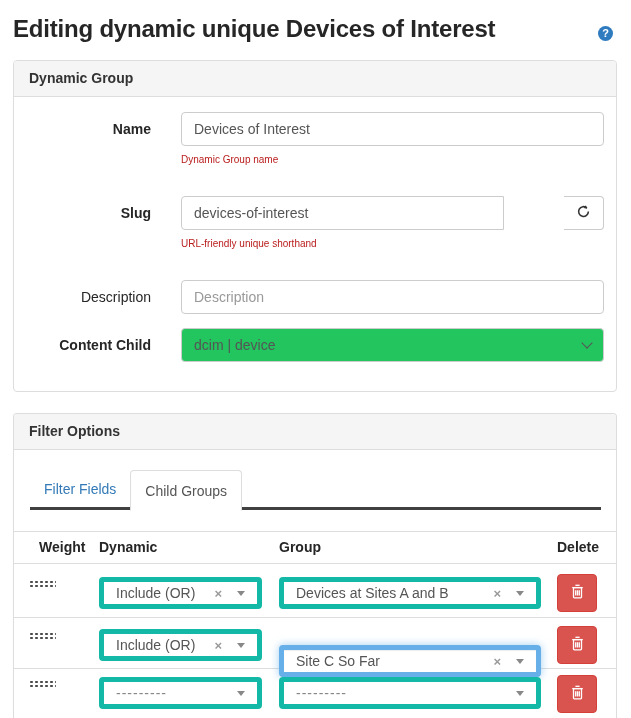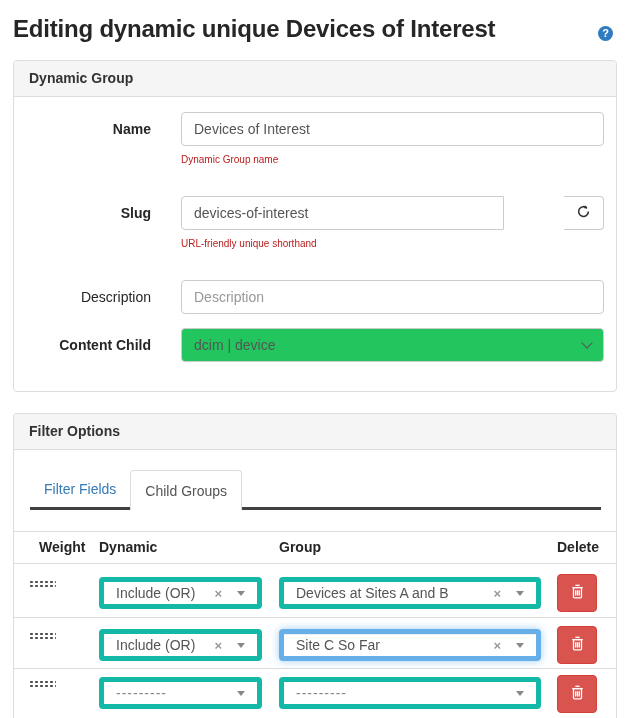--- a/index.html
+++ b/index.html
@@ -61,21 +61,21 @@
   .sel2 { position:absolute; height:32px; border:5px solid #14b8a6; border-radius:4px; background:#fff;
     display:flex; align-items:center; padding:0 10px 0 12px; font-size:14px; color:#555; cursor:pointer; }
   .sel2 .sval { flex:1; white-space:nowrap; overflow:hidden; }
   .sel2 .sval.dashes { color:#888; letter-spacing:1px; }
   .sel2 .clear-x { color:#999; font-weight:bold; font-size:13px; margin-right:15px; cursor:pointer; }
   .arrow-down { width:0; height:0; border-left:4px solid transparent; border-right:4px solid transparent;
     border-top:5px solid #888; margin-right:2px; }
   .sel-operator { left:85px; width:163px; }
   .sel-group { left:265px; width:262px; }
   .r1 .sel2 { top:13px; } .r2 .sel2 { top:11px; } .r3 .sel2 { top:8px; }
-  .sel2.focused { border-color:#66afe9; box-shadow:inset 0 1px 1px rgba(0,0,0,.075), 0 0 8px rgba(102,175,233,.6); }
+  .sel2.focused { border-color:#66afe9; box-shadow:inset 0 1px 1px rgba(0,0,0,.075), 0 0 8px rgba(102,175,233,.6);margin-top:16px; }
 
   .del-btn { position:absolute; left:543px; width:40px; height:38px; background:#d9534f; border:1px solid #d43f3a;
     border-radius:4px; display:flex; align-items:center; justify-content:center; cursor:pointer; }
   .r1 .del-btn { top:10px; } .r2 .del-btn { top:8px; } .r3 .del-btn { top:6px; }
 </style>
 </head>
 <body>
 
 <div class="page">
 

